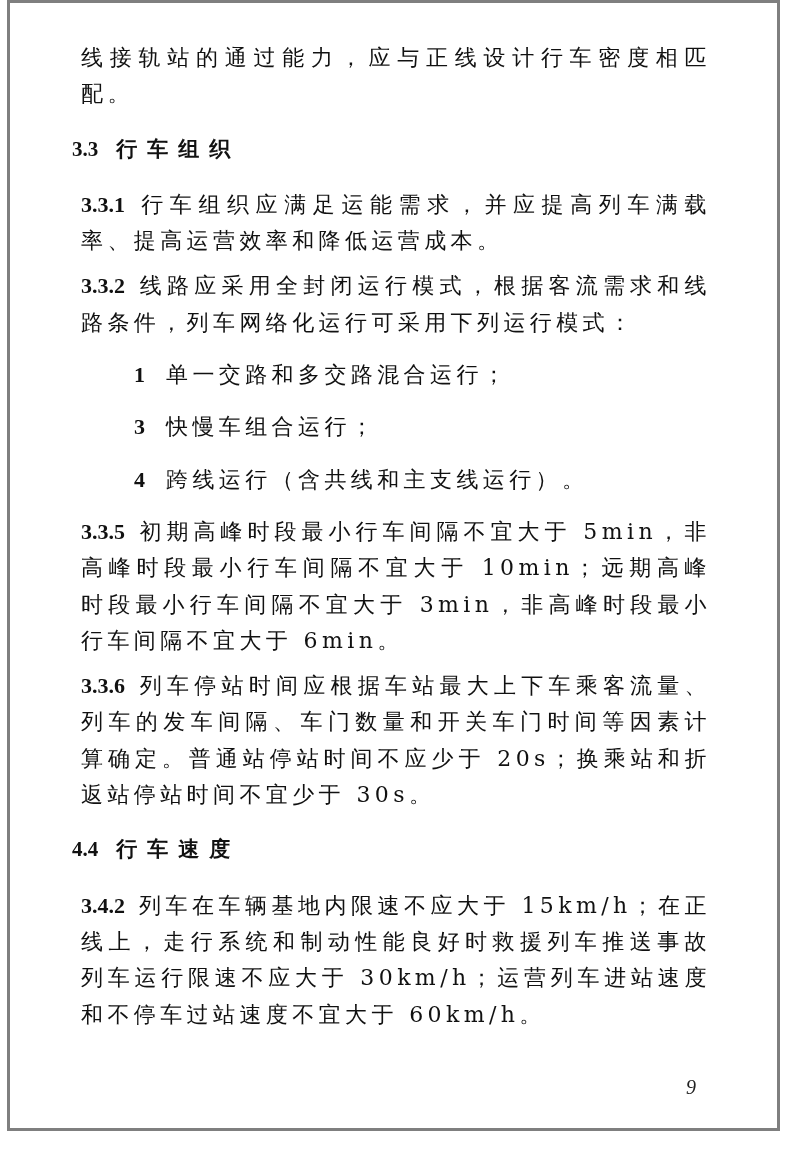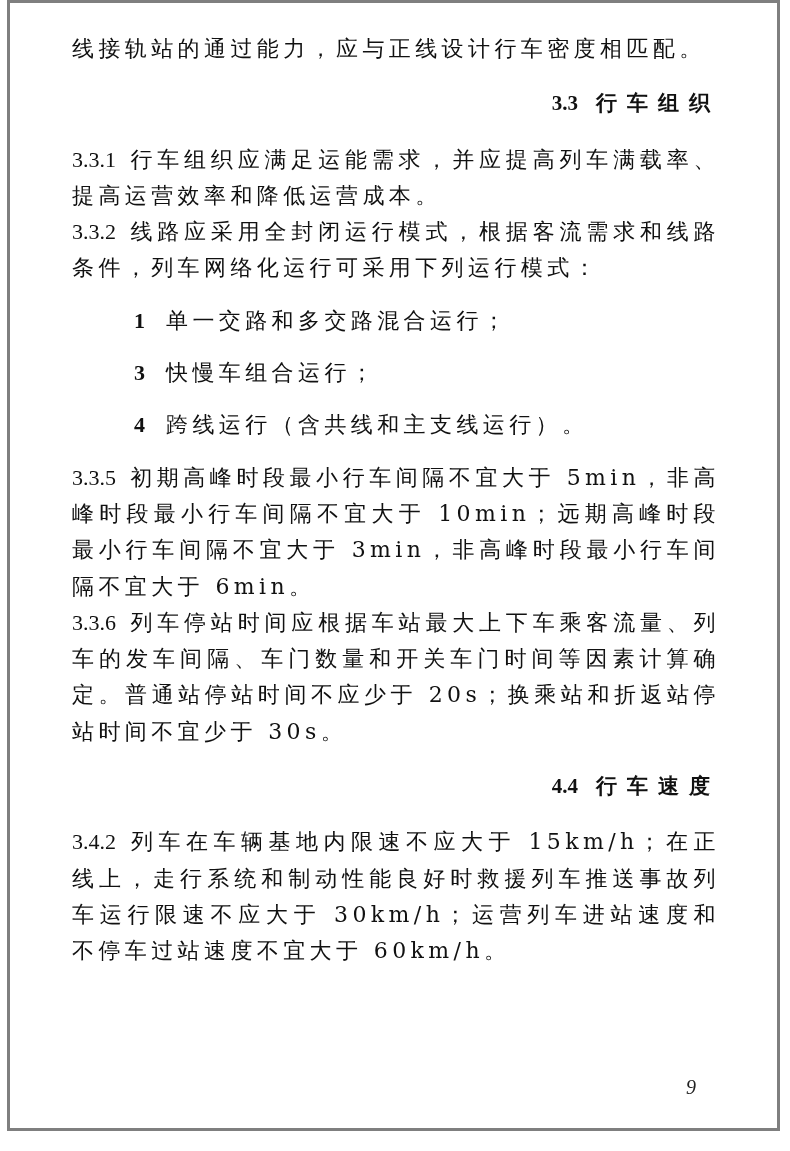--- a/index.html
+++ b/index.html
@@ -9,23 +9,23 @@
     border-left:3px solid #7f7f7f; border-right:3px solid #7f7f7f;
     border-top:3px solid #7f7f7f; border-bottom:3px solid #7f7f7f;
     box-sizing:border-box; background:#ffffff;
   }
   .content {
     position:absolute; left:72px; top:31px; width:648px;
     font-family:"DejaVu Serif","Liberation Serif",serif;
     font-size:22px; line-height:36.3px; color:#111111;
     letter-spacing:4.4px;
   }
-  .p { margin:0; text-align:justify; text-align-last:left; }
-  .num { font-family:"Liberation Serif",serif; font-weight:normal; letter-spacing:0px; margin-right:14px; }
-  .heading { text-align:right; font-family:"DejaVu Sans","Liberation Sans",sans-serif; font-weight:bold; font-size:21px; margin:18px 0 20px 0; letter-spacing:0; }
+  .p { margin:9px; text-align:justify; text-align-last:left; }
+  .num { font-family:"Liberation Serif",serif; font-weight:bold; letter-spacing:0px; margin-right:14px; }
+  .heading { text-align:left; font-family:"DejaVu Sans","Liberation Sans",sans-serif; font-weight:bold; font-size:21px; margin:18px 0 20px 0; letter-spacing:0; }
   .heading .hn { font-family:"Liberation Serif",serif; font-weight:bold; margin-right:18px; }
   .heading .ht { letter-spacing:10px; }
   .item { margin:16px; padding-left:46px; }
   .item .inum { font-family:"Liberation Serif",serif; font-weight:bold; letter-spacing:0; display:inline-block; width:32px; }
   .page-num { position:absolute; left:686px; top:1076px; font-family:"Liberation Serif",serif; font-style:italic; font-size:20px; color:#222; }
 </style>
 </head>
 <body>
 
 <div class="frame"></div>

